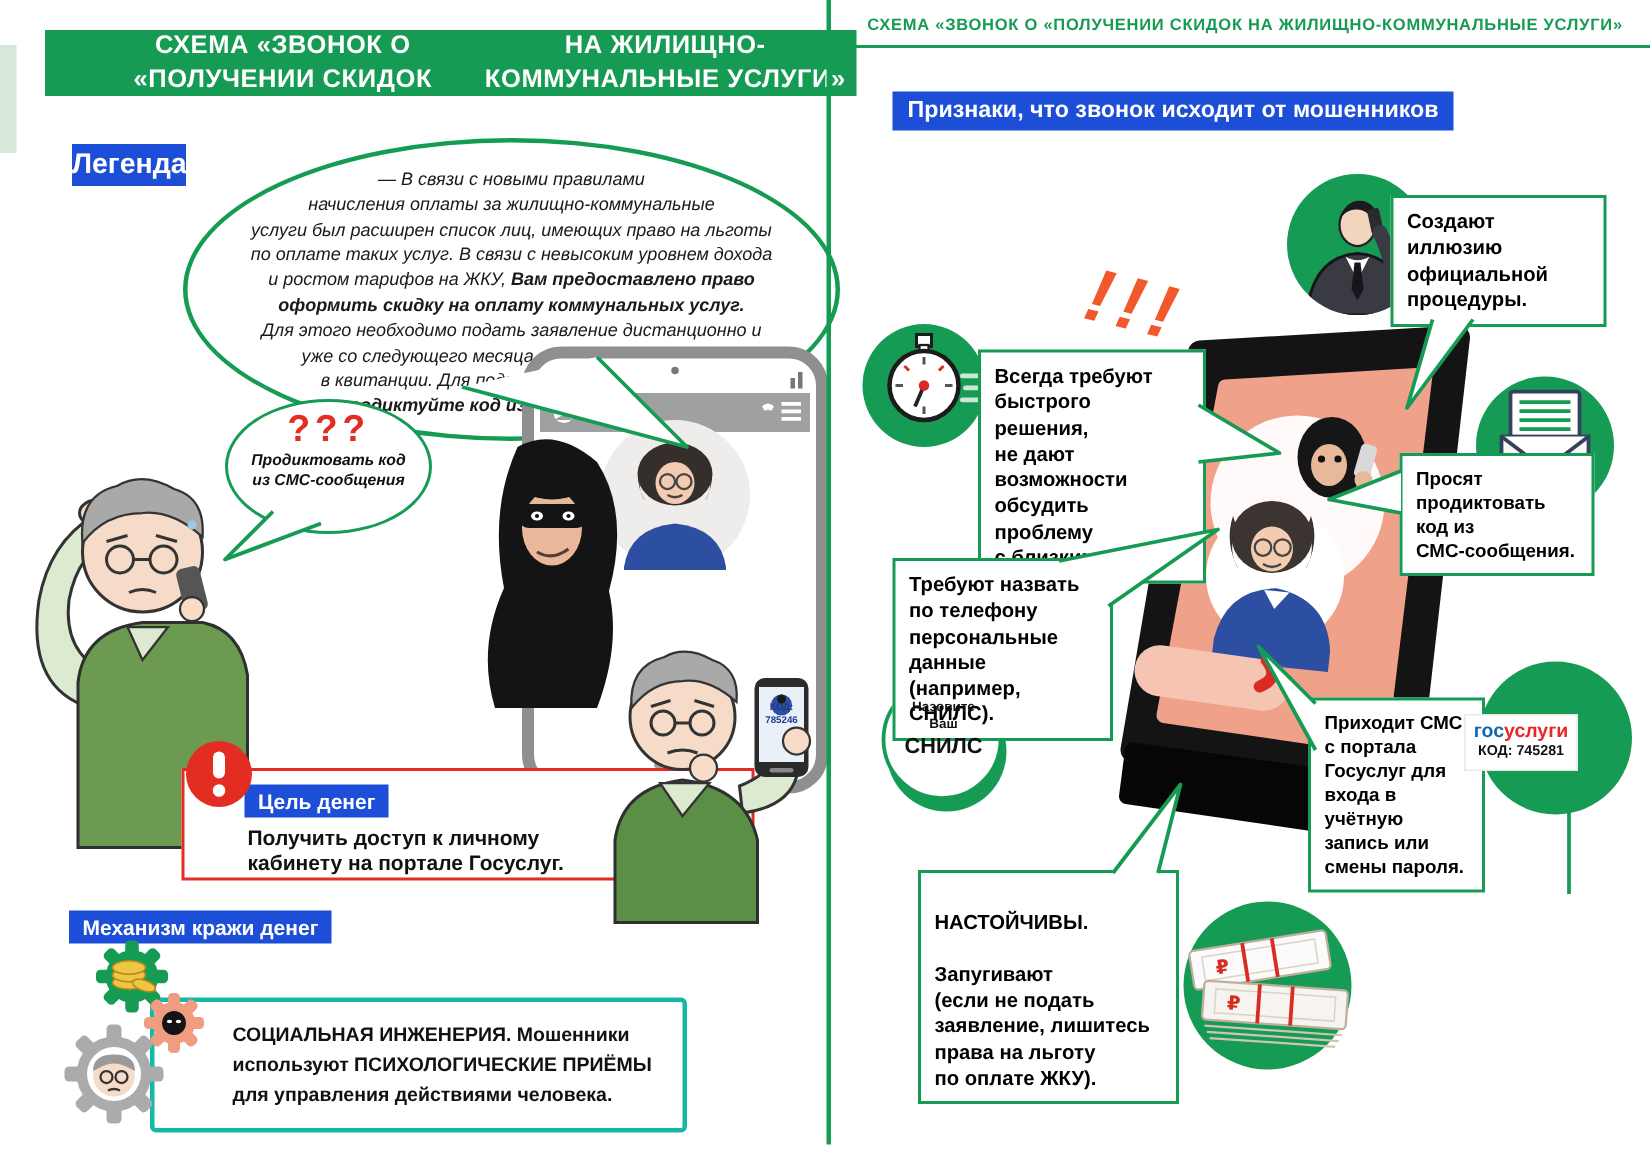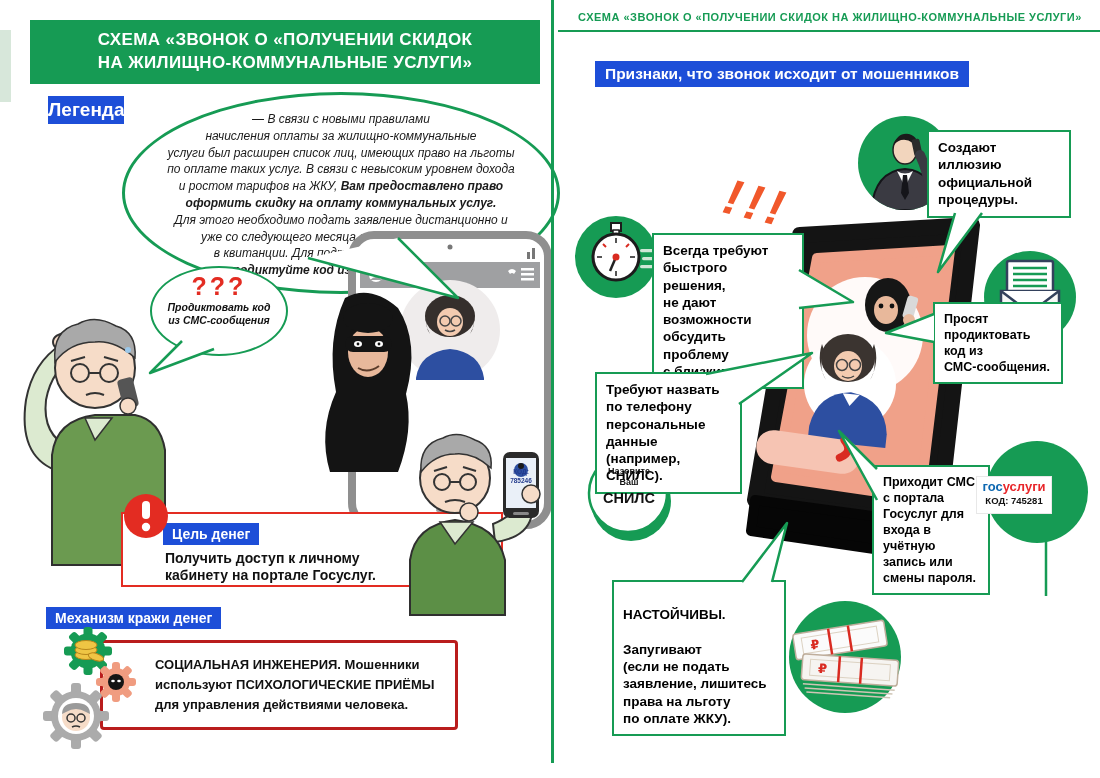--- a/index.html
+++ b/index.html
@@ -1,23 +1,23 @@
 <!DOCTYPE html>
 <html><head>
 <meta charset="utf-8">
 <style>
   html,body{margin:0;padding:0;background:#fff;}
   #canvas{position:relative;width:1100px;height:778px;background:#fff;overflow:hidden;
           font-family:"Liberation Sans","DejaVu Sans",sans-serif;}
   .abs{position:absolute;}
   .pre{white-space:pre-line;}
   
-  .hdr-left{left:30px;top:20px;width:510px;height:64px;background:#169B54;color:#fff;
-            display:flex;flex-direction:column;align-items:center;justify-content:center;
-            font-weight:bold;font-size:17px;letter-spacing:.4px;line-height:1.35;text-align:center;z-index:4;}
+  .hdr-left{left:30px;top:20px;width:510px;height:44px;background:#169B54;color:#fff;
+            display:flex;flex-direction:row;align-items:center;justify-content:center;
+            font-weight:bold;font-size:17px;letter-spacing:.4px;line-height:1.35;text-align:center;z-index:4;padding-left:31px;}
   .side-tab{left:0;top:30px;width:11px;height:72px;background:#D7E7DA;z-index:1;}
   .lbl{background:#1d4ed8;color:#fff;font-weight:bold;display:inline-block;z-index:4;}
   .legend{left:48px;top:96px;font-size:19px;padding:3px 0;}
   .mech-lbl{left:46px;top:607px;font-size:14px;padding:3px 9px;}
   .goal-lbl{font-size:14px;padding:3px 9px;position:absolute;left:40px;top:9px;}
   .section-lbl{left:595px;top:61px;font-size:15.5px;padding:4px 10px;}
   .hdr-right{left:560px;top:11px;width:540px;text-align:center;color:#169B54;font-weight:bold;
              font-size:11px;letter-spacing:.5px;z-index:4;}
   .hdr-right-line{left:558px;top:30px;width:542px;height:2px;background:#169B54;z-index:4;}
   .divider{left:551px;top:0;width:3px;height:763px;background:#169B54;z-index:4;}
@@ -29,21 +29,21 @@
   .bubble-text b{font-style:italic;}
   
   .q-bubble{left:150px;top:266px;width:134px;height:86px;border:2.5px solid #169B54;border-radius:50%;
             background:#fff;z-index:4;text-align:center;}
   .q-marks{color:#E32C22;font-weight:800;font-size:25px;letter-spacing:3px;margin-top:4px;}
   .q-text{font-weight:bold;font-style:italic;font-size:10.5px;line-height:1.25;color:#111;}
   
   .goal-box{left:121px;top:512px;width:378px;height:71px;border:2.5px solid #E32C22;background:#fff;z-index:4;}
   .goal-text{position:absolute;left:42px;top:36px;font-weight:bold;font-size:14px;line-height:1.2;color:#111;}
   
-  .mech-box{left:100px;top:640px;width:352px;height:84px;border:3px solid #b91c1c;border-radius:4px;
+  .mech-box{left:100px;top:665px;width:352px;height:84px;border:3px solid #14b8a6;border-radius:4px;
             background:#fff;z-index:4;}
   .mech-text{position:absolute;left:52px;top:12px;font-weight:bold;font-size:13px;line-height:1.55;color:#111;}
   
   .callout{position:absolute;background:#fff;border:2.5px solid #169B54;font-weight:bold;color:#000000;
            font-size:13.5px;line-height:1.28;padding:7px 9px;z-index:4;white-space:pre-line;}
   .co-a{left:927px;top:130px;width:122px;min-height:70px;}
   .co-b{left:652px;top:233px;width:130px;min-height:94px;}
   .co-c{left:933px;top:302px;width:108px;min-height:58px;font-size:12.5px;}
   .co-d{left:595px;top:372px;width:125px;min-height:74px;}
   .co-e{left:872px;top:465px;width:96px;min-height:84px;font-size:12.5px;}

